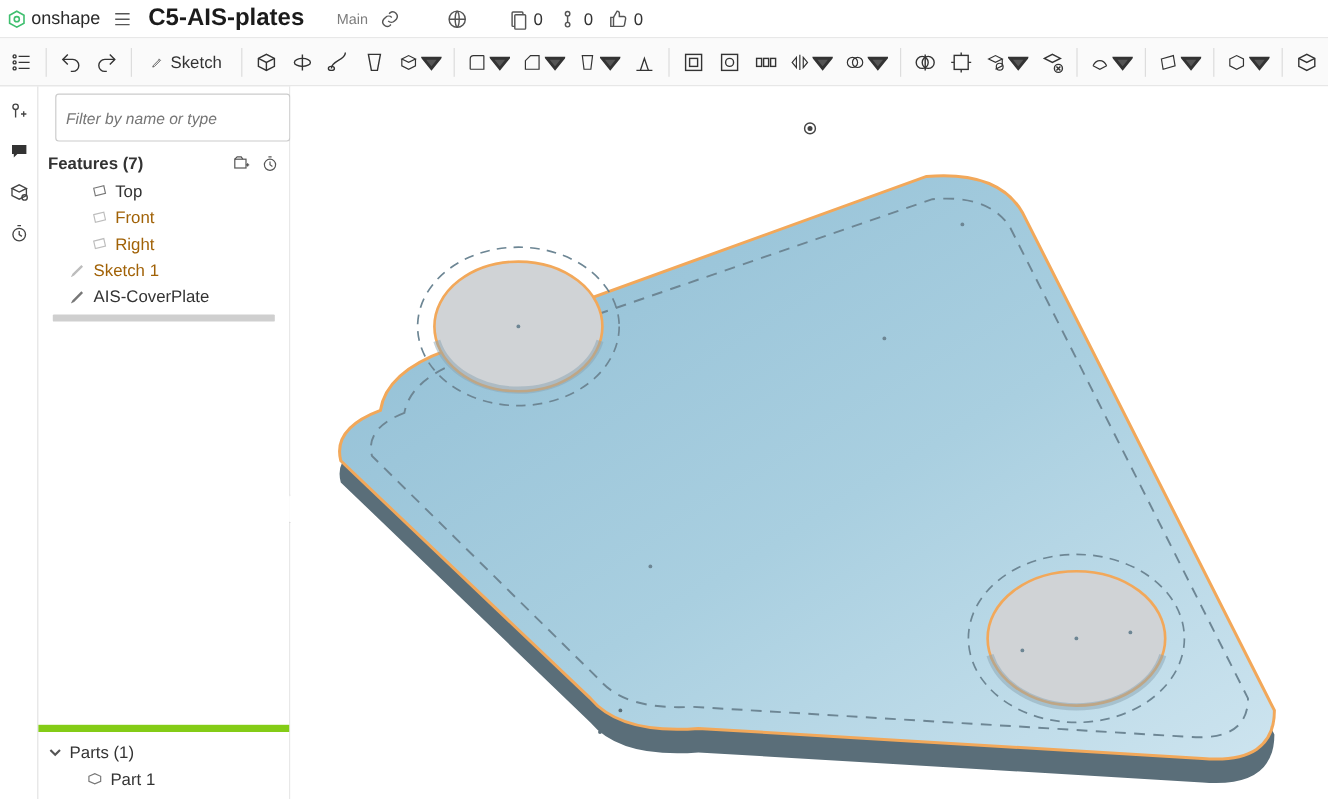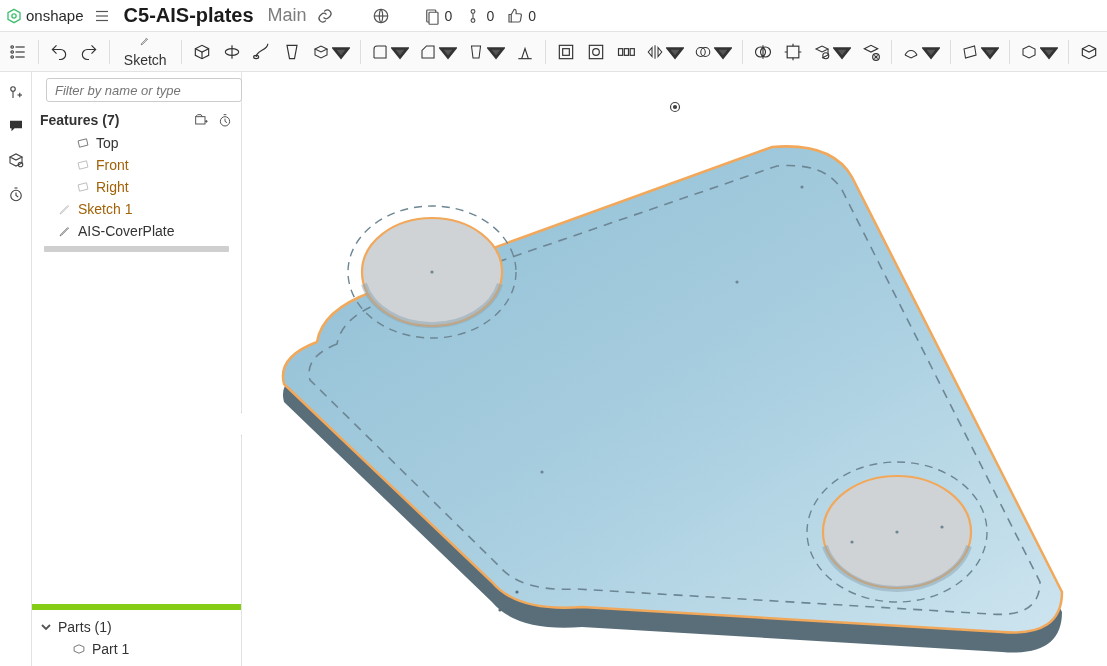--- a/index.html
+++ b/index.html
@@ -21,21 +21,21 @@
     font-weight: 500;
     font-size: 15px;
     color: #2a2a2a;
   }
   .logo-mark {
     width: 16px; height: 16px;
     color: #3fbf6f;
   }
   .hamburger-icon { width: 20px; height: 20px; stroke: #444; }
   .doc-title { font-size: 20px; font-weight: 700; color: #1b1b1b; margin-left: 4px; }
-  .doc-branch { font-size: 18px; color: #7d7d7d; margin-left: 8px; }
+  .doc-branch { font-size: 12px; color: #7d7d7d; margin-left: 21px; }
   .top-icon-btn { width: 24px; height: 24px; display: flex; align-items: center; justify-content: center; cursor: pointer; }
   .top-icon-btn svg { width: 18px; height: 18px; stroke: #555; fill: none; stroke-width: 1.6; }
   .stat-group { display: flex; align-items: center; gap: 4px; font-size: 14px; color: #333; margin-left: 6px; }
   .stat-group svg { width: 18px; height: 18px; stroke: #555; fill: none; stroke-width: 1.6; }
 
   
   .toolbar {
     height: 40px;
     display: flex;
     align-items: center;
@@ -47,21 +47,21 @@
   .tool-btn {
     height: 32px;
     min-width: 28px;
     padding: 0 4px;
     display: flex; align-items: center; justify-content: center;
     cursor: pointer;
     border-radius: 3px;
     position: relative;
   }
   .tool-btn svg { width: 20px; height: 20px; stroke: #333; fill: none; stroke-width: 1.4; }
-  .tool-btn.with-text { gap: 6px; padding: 0 10px; font-size: 14px; color: #333; flex-direction: column; }
+  .tool-btn.with-text { gap: 6px; padding: 0 10px; font-size: 14px; color: #333; }
   .tool-sep { width: 1px; height: 24px; background: #ddd; margin: 0 4px; }
   .tool-caret { width: 10px; height: 10px; margin-left: 2px; }
   .tool-caret polygon { fill: #555; }
 
   
   .workspace {
     display: flex;
     height: calc(666px - 32px - 40px);
   }
 
@@ -88,21 +88,21 @@
     color: #333;
     position: relative;
   }
   .panel-filter-row {
     display: flex; align-items: center; gap: 6px;
     padding: 6px 8px;
   }
   .panel-filter-row svg { width: 16px; height: 16px; stroke: #555; fill:none; stroke-width:1.5; }
   .panel-filter-row input {
     flex: 1;
-    height: 24px;
+    height: 40px;
     border: 1px solid #ccc;
     border-radius: 3px;
     padding: 0 8px;
     font-size: 13px;
     font-style: italic;
     color: #888;
     outline: none;
   }
   .panel-header {
     display: flex; align-items: flex-start; justify-content: space-between;

